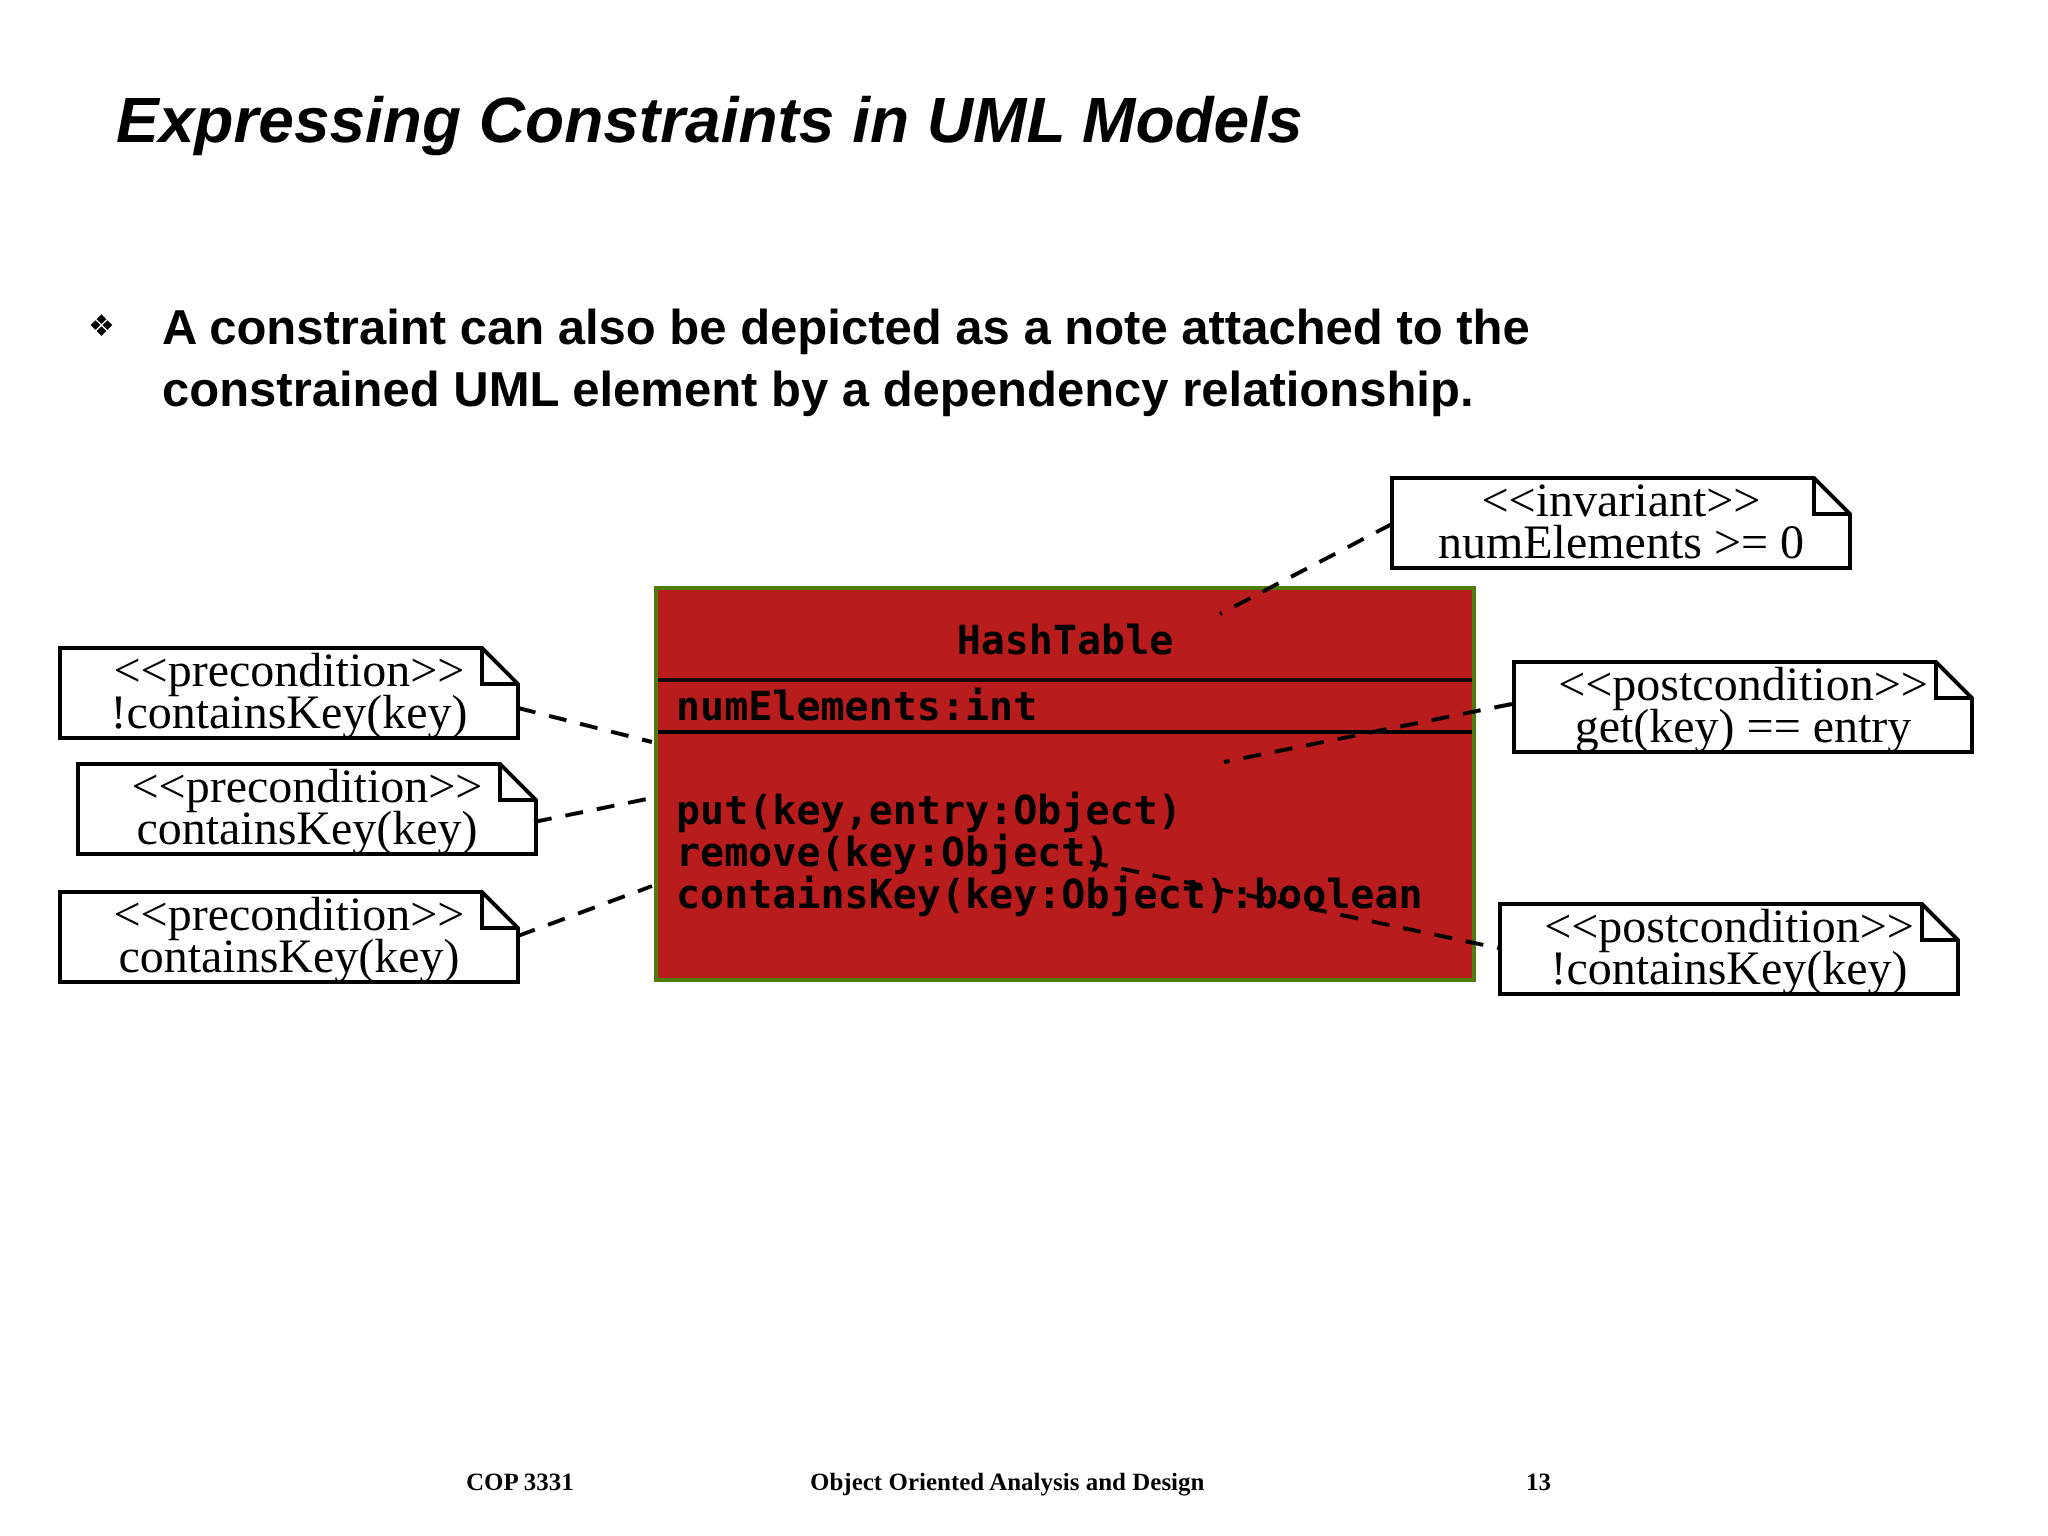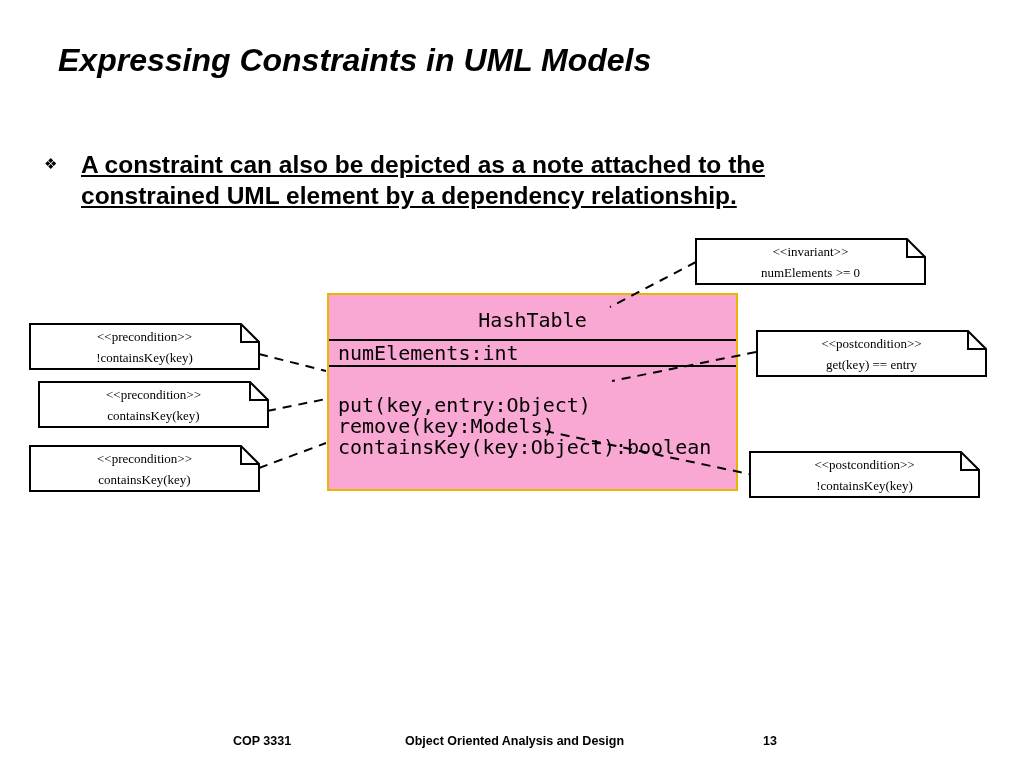--- a/index.html
+++ b/index.html
@@ -16,65 +16,65 @@
   }
   .bullet-row {
     position:absolute; left:44px; top:149px; width:860px;
     display:flex; align-items:flex-start;
   }
   .bullet-marker {
     font-size:15px; line-height:1; margin-top:7px; width:22px; flex:0 0 22px;
   }
   .bullet-text {
     margin-left:15px; width:820px;
-    font-size:24.5px; font-weight:bold; line-height:31px;text-decoration:underline;
+    font-size:24.5px; font-weight:bold; line-height:31px;
   }
 
   
   .uml-class {
     position:absolute; left:327px; top:293px; width:411px; height:198px;
-    box-sizing:border-box; border:2px solid #eab308; background:#f9a8d4;
-    font-family:"DejaVu Sans Mono", monospace; font-size:20px;
+    box-sizing:border-box; border:2px solid #4d7c0f; background:#b91c1c;
+    font-family:"DejaVu Sans Mono", monospace; font-size:20px;font-weight:bold;
   }
   .uml-title {
     height:46px; box-sizing:border-box; border-bottom:2px solid #000;
     display:flex; align-items:flex-end; justify-content:center;
     padding-bottom:7px;
   }
   .uml-attrs {
     height:26px; box-sizing:border-box; border-bottom:2px solid #000;
     display:flex; align-items:center; padding-left:9px; white-space:nowrap;
   }
   .uml-methods { padding:8px 0 0 9px; line-height:21px;margin-top:20px; }
   .uml-methods div { white-space:nowrap; }
 
   
   .note { position:absolute; width:231px; height:47px; }
   .note svg { position:absolute; left:0; top:0; }
   .note-text {
     position:absolute; left:0; top:0; right:0; bottom:0;
     display:flex; flex-direction:column; align-items:center; justify-content:center;
-    font-family:"Liberation Serif", serif; font-size:13px; line-height:21px;
+    font-family:"Liberation Serif", serif; font-size:24px; line-height:21px;
     padding-top:1px; text-align:center;
   }
   .note-invariant { left:695px; top:238px; }
   .note-pre1 { left:29px;  top:323px; }
   .note-pre2 { left:38px;  top:381px; }
   .note-pre3 { left:29px;  top:445px; }
   .note-post1 { left:756px; top:330px; }
   .note-post2 { left:749px; top:451px; }
 
   .connector-overlay {
     position:absolute; left:0; top:0; width:1024px; height:768px;
     pointer-events:none;
   }
 
   .footer {
     position:absolute; left:0; top:734px; width:1024px; height:20px;
-    font-family:Liberation Sans, sans-serif; font-size:12.5px; font-weight:bold;
+    font-family:Liberation Serif, serif; font-size:12.5px; font-weight:bold;
   }
   .footer-code   { position:absolute; left:233px; }
   .footer-course { position:absolute; left:405px; }
   .footer-page   { position:absolute; left:763px; }
 </style>
 </head>
 <body>
 
 <div class="slide">
 
@@ -83,21 +83,21 @@
   <div class="bullet-row">
     <span class="bullet-marker">❖</span>
     <div class="bullet-text">A constraint can also be depicted as a note attached to the constrained UML element by a dependency relationship.</div>
   </div>
 
   <div class="uml-class">
     <div class="uml-title">HashTable</div>
     <div class="uml-attrs">numElements:int</div>
     <div class="uml-methods">
       <div>put(key,entry:Object)</div>
-      <div>remove(key:Models)</div>
+      <div>remove(key:Object)</div>
       <div>containsKey(key:Object):boolean</div>
     </div>
   </div>
 
   <div class="note note-invariant">
     <svg width="231" height="47" viewBox="0 0 231 47">
       <polygon points="1,1 212,1 230,19 230,46 1,46" fill="#fff" stroke="#000" stroke-width="2"></polygon>
       <polyline points="212,1 212,19 230,19" fill="none" stroke="#000" stroke-width="2"></polyline>
     </svg>
     <div class="note-text">

